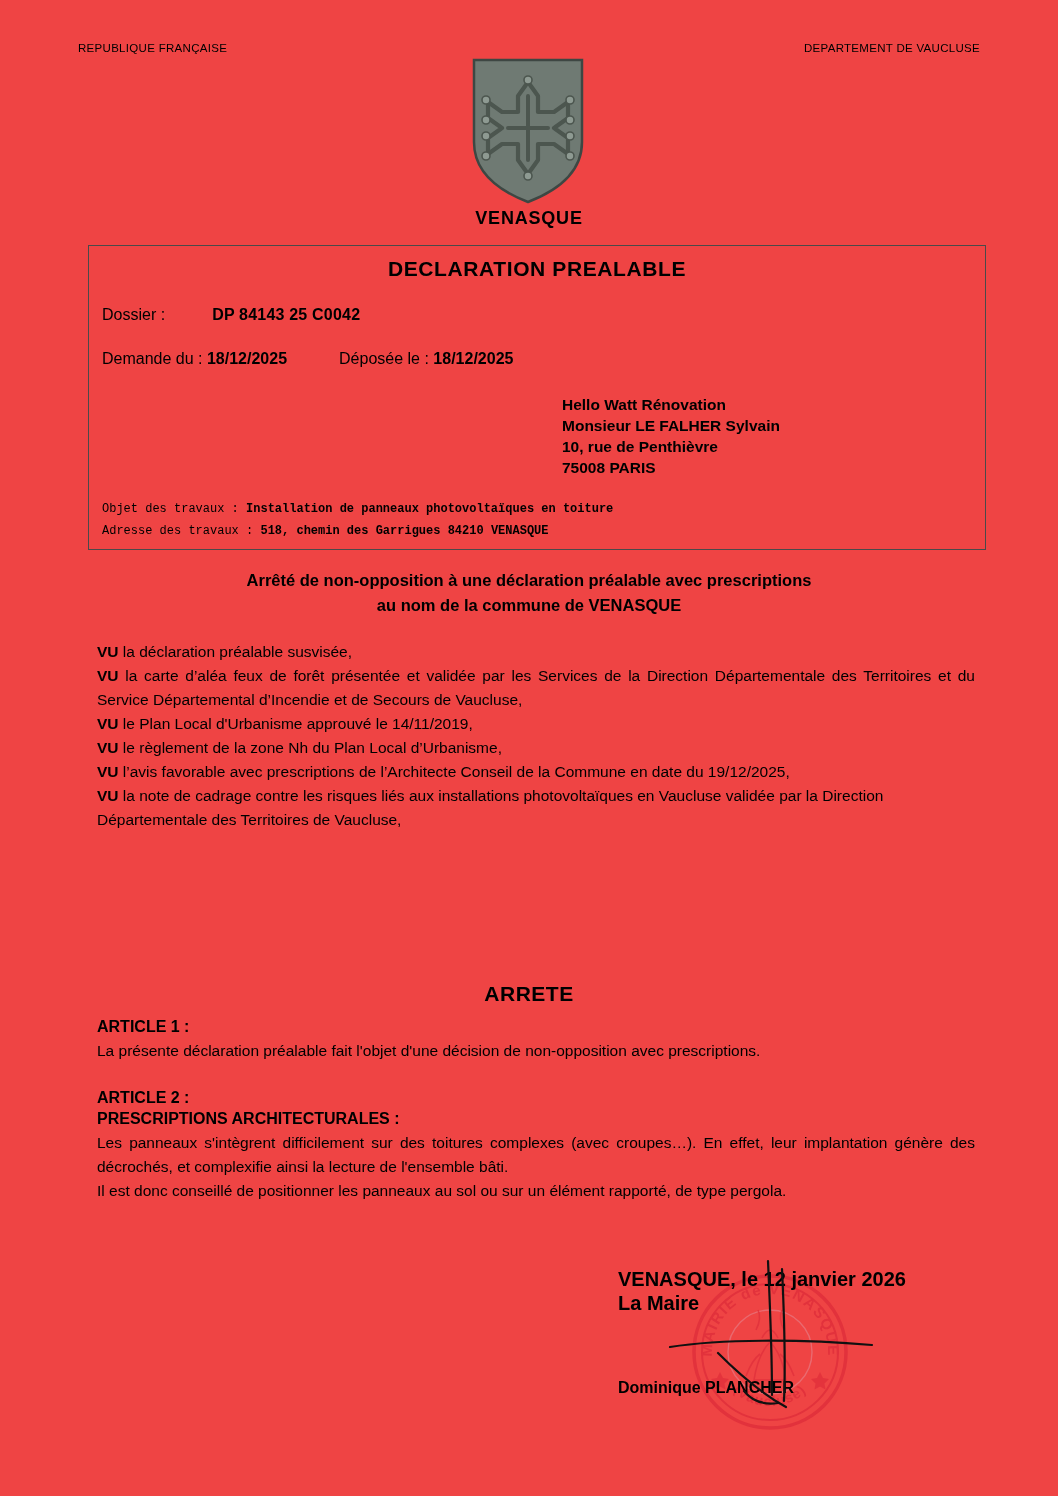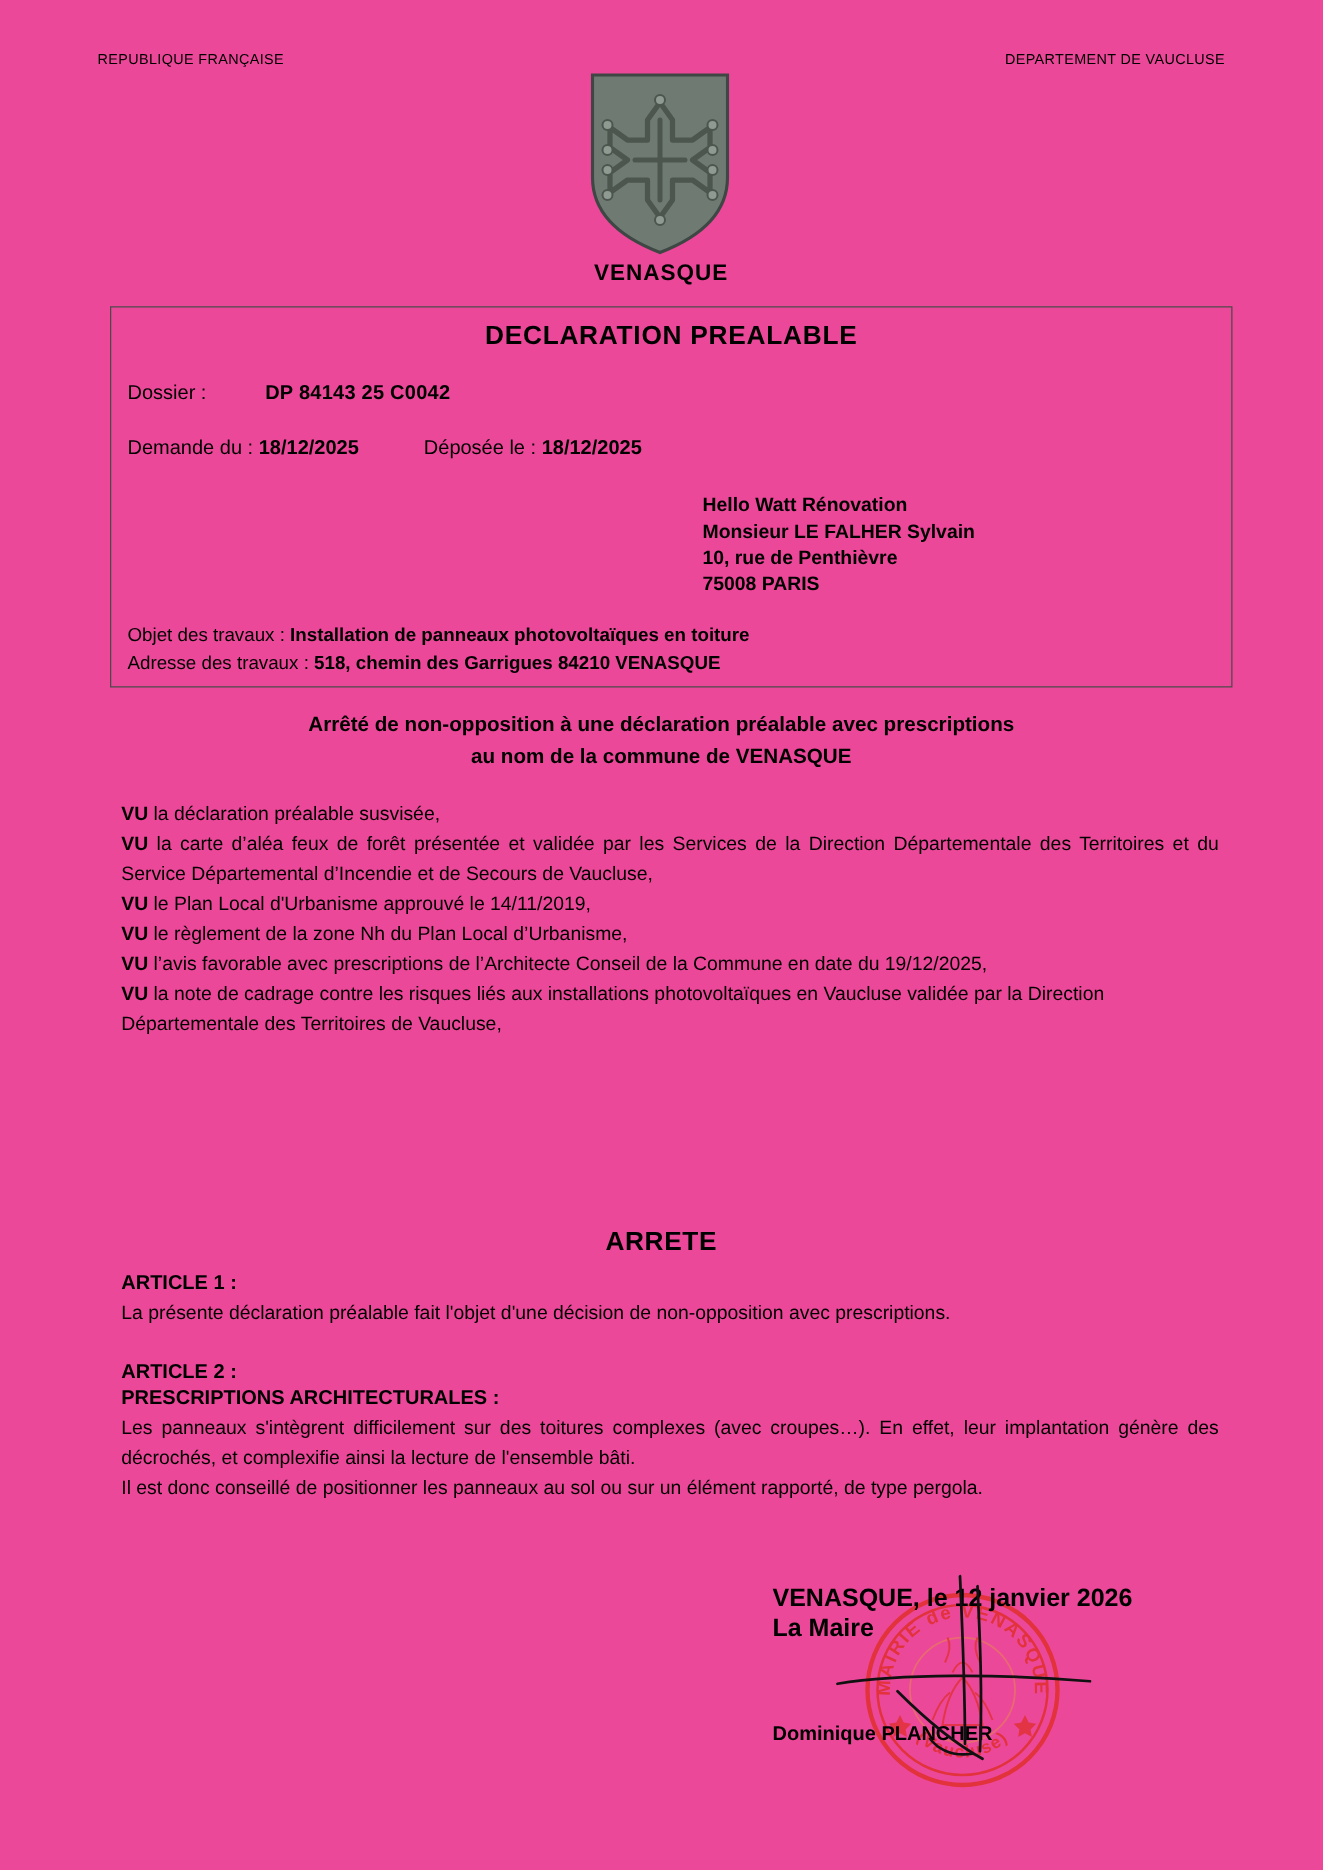--- a/index.html
+++ b/index.html
@@ -10,21 +10,21 @@
   }
   body {
     font-family: "Liberation Sans", sans-serif;
     color: #000000;
   }
   .page {
     position: relative;
     width: 1058px;
     height: 1496px;
     margin: 0 auto;
-    background: #ec4899;
+    background: #ef4444;
     overflow: hidden;
   }
 
   
   .hdr {
     position: absolute;
     top: 42px;
     left: 0;
     width: 100%;
     height: 20px;
@@ -112,23 +112,24 @@
     top: 148px;
     font-size: 15.5px;
     font-weight: bold;
     line-height: 21px;
   }
 
   .works {
     position: absolute;
     left: 13px;
     bottom: 7px;
-    font-size: 15px;
+    font-size: 12px;
     line-height: 22px;
     white-space: nowrap;
+    font-family: Liberation Mono, monospace;
   }
   .works .lbl { font-weight: normal; }
   .works b { font-weight: bold; }
 
   
   .subtitle {
     position: absolute;
     top: 568px;
     left: 140px;
     width: 778px;

